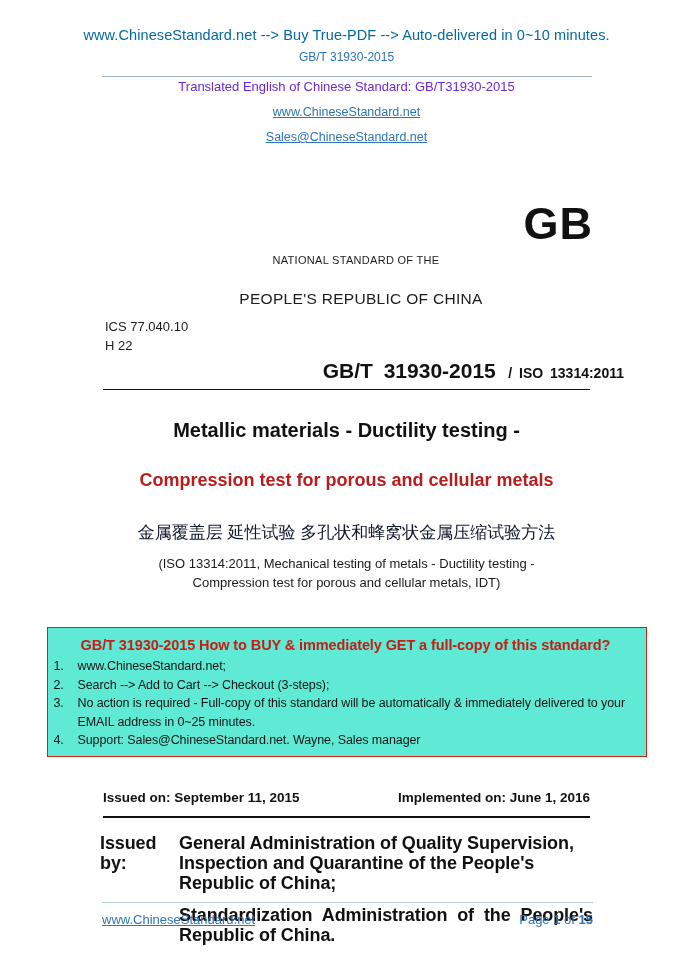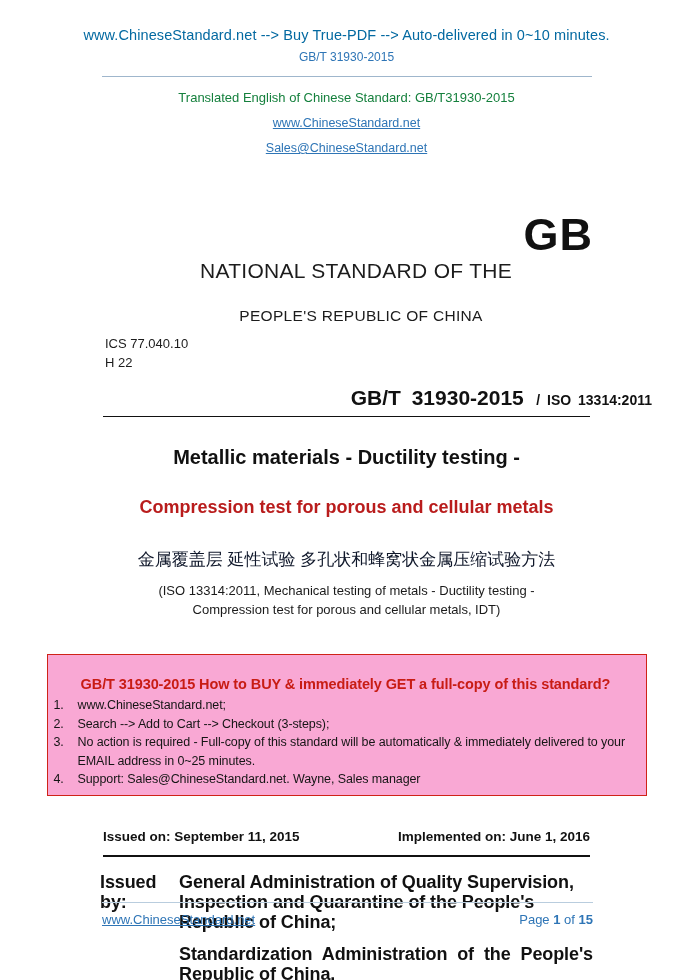--- a/index.html
+++ b/index.html
@@ -28,23 +28,23 @@
     color: #2e75b6;
   }
   .header-divider {
     width: 490px;
     margin: 12px auto 0 auto;
     border: none;
     border-top: 1px solid #9fb6cc;
     height: 0;
   }
   .translated-line {
-    margin-top: 13px;
+    margin-top: 2px;
     font-size: 13px;
-    color: #15803d;
+    color: #6d28d9;
   }
   .header-link {
     display: inline-block;
     margin-top: 12px;
     font-size: 12.5px;
     color: #2e75b6;
     text-decoration: underline;
     cursor: pointer;
   }
   .link-row { line-height: 1; }
@@ -54,30 +54,30 @@
     margin-top: 58px;
     padding-right: 100px;
     text-align: right;
     font-size: 45px;
     font-weight: bold;
     letter-spacing: 1px;
     line-height: 44px;
     color: #111;
     margin-left: 28px;
   }
-  .national-line-1 { margin-top: 2px; text-align: center; font-size: 21px; letter-spacing: 0.3px; padding-left: 19px; }
+  .national-line-1 { margin-top: 8px; text-align: center; font-size: 11px; letter-spacing: 0.3px; padding-left: 19px; }
   .national-line-2 { margin-top: 24px; text-align: center; font-size: 15.5px; letter-spacing: 0.3px; padding-left: 29px; }
   .ics-block {
     margin: 9px 0 0 105px;
     font-size: 13px;
     line-height: 19px;
   }
   .std-number-row {
-    margin-top: 13px;
-    padding-right: 41px;
+    margin-top: 3px;
+    padding-right: 69px;
     text-align: right;
     line-height: 26px;
     white-space: nowrap;
   }
   .std-num {
     font-size: 21px;
     font-weight: bold;
     word-spacing: 5px;
     color: #111;
   }
@@ -100,22 +100,22 @@
   .title-en-1 { margin-top: 29px; text-align: center; font-size: 20px; font-weight: bold; color: #111; }
   .title-en-2 { margin-top: 28px; text-align: center; font-size: 18px; font-weight: bold; color: #b91c1c; }
   .title-zh   { margin-top: 30px; text-align: center; font-size: 17px; color: #0f172a; }
   .iso-note   { margin-top: 10px; text-align: center; font-size: 13px; line-height: 19px; color: #1a1a1a; }
 
   
   .buy-box {
     width: 600px;
     margin: 35px auto 0 auto;
     border: 1.6px solid #cf2318;
-    padding: 19px 8px 6px 6px;
-    background: #f9a8d4;
+    padding: 7px 8px 6px 6px;
+    background: #5eead4;
   }
   .buy-heading {
     text-align: center;
     font-size: 14.5px;
     font-weight: bold;
     color: #c81c14;
     line-height: 20px;
     letter-spacing: -0.1px;
   }
   .buy-list { margin-top: 2px; }

